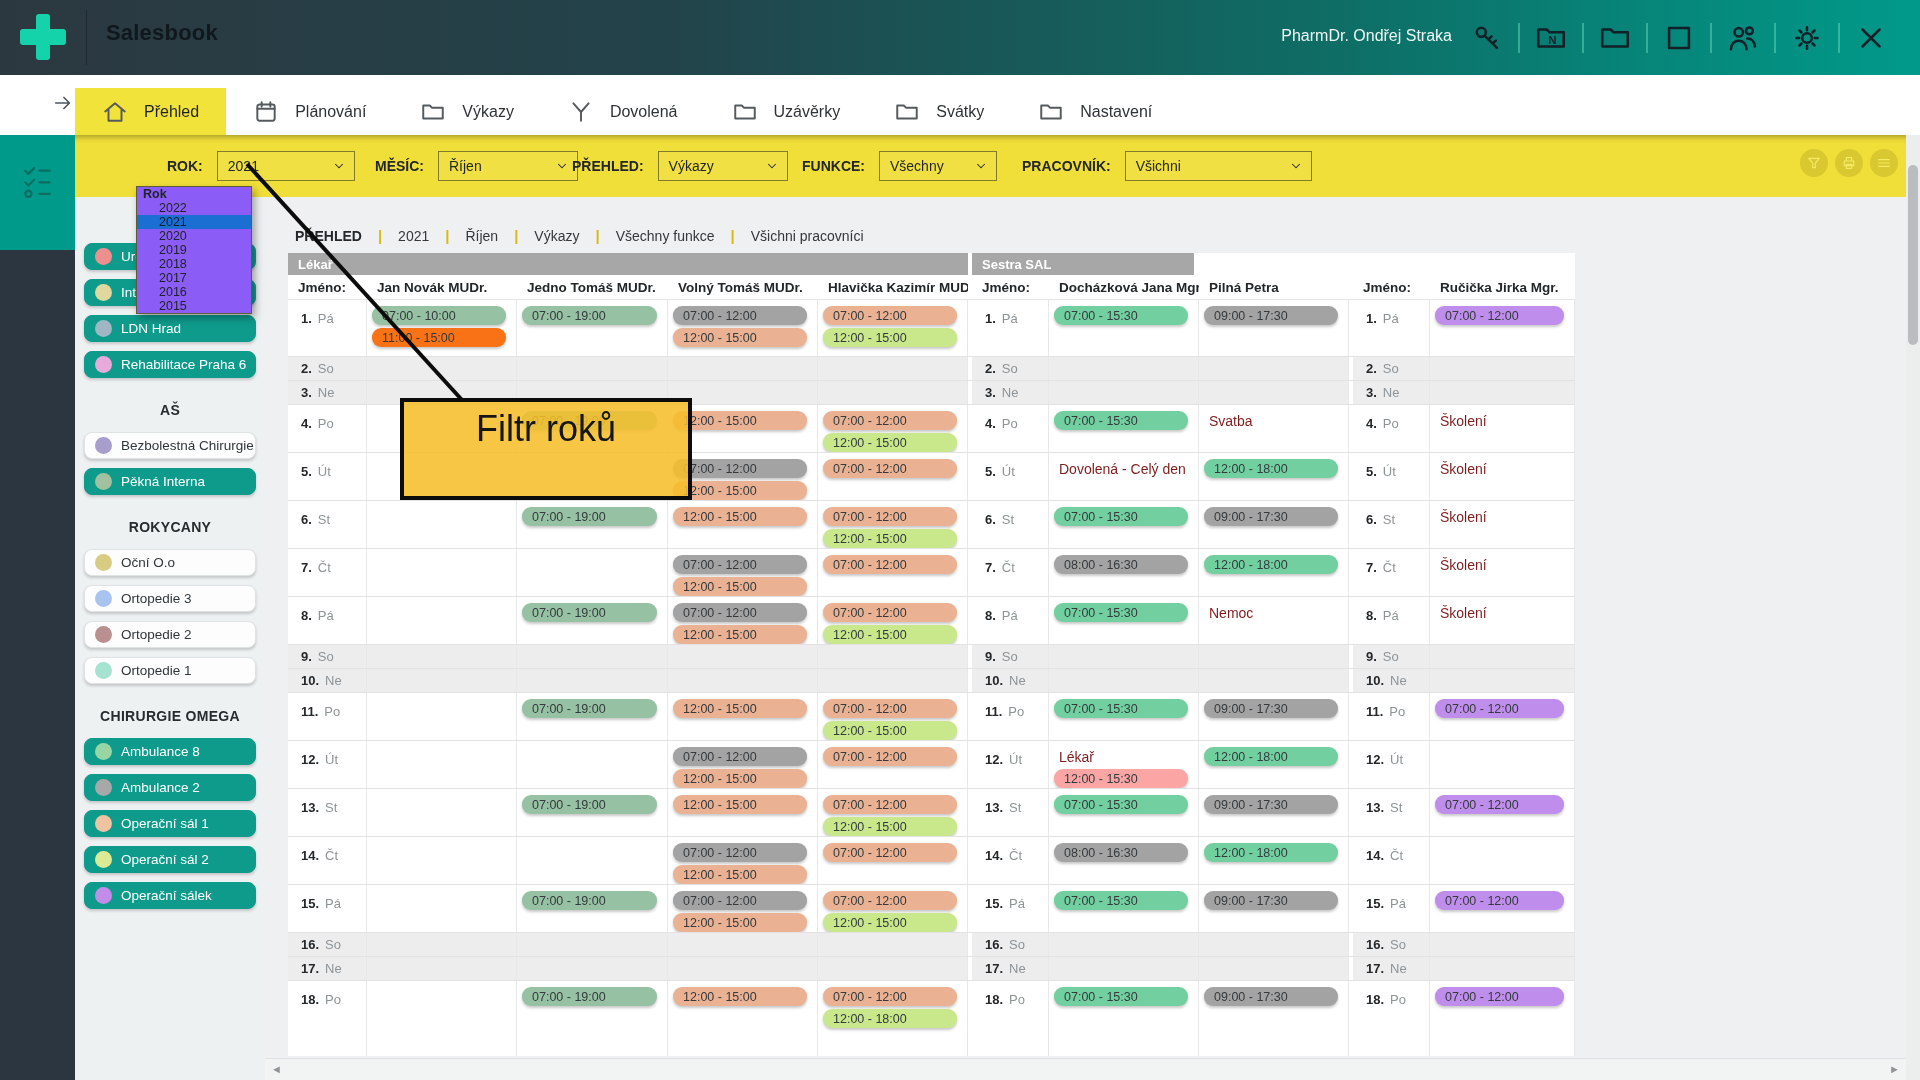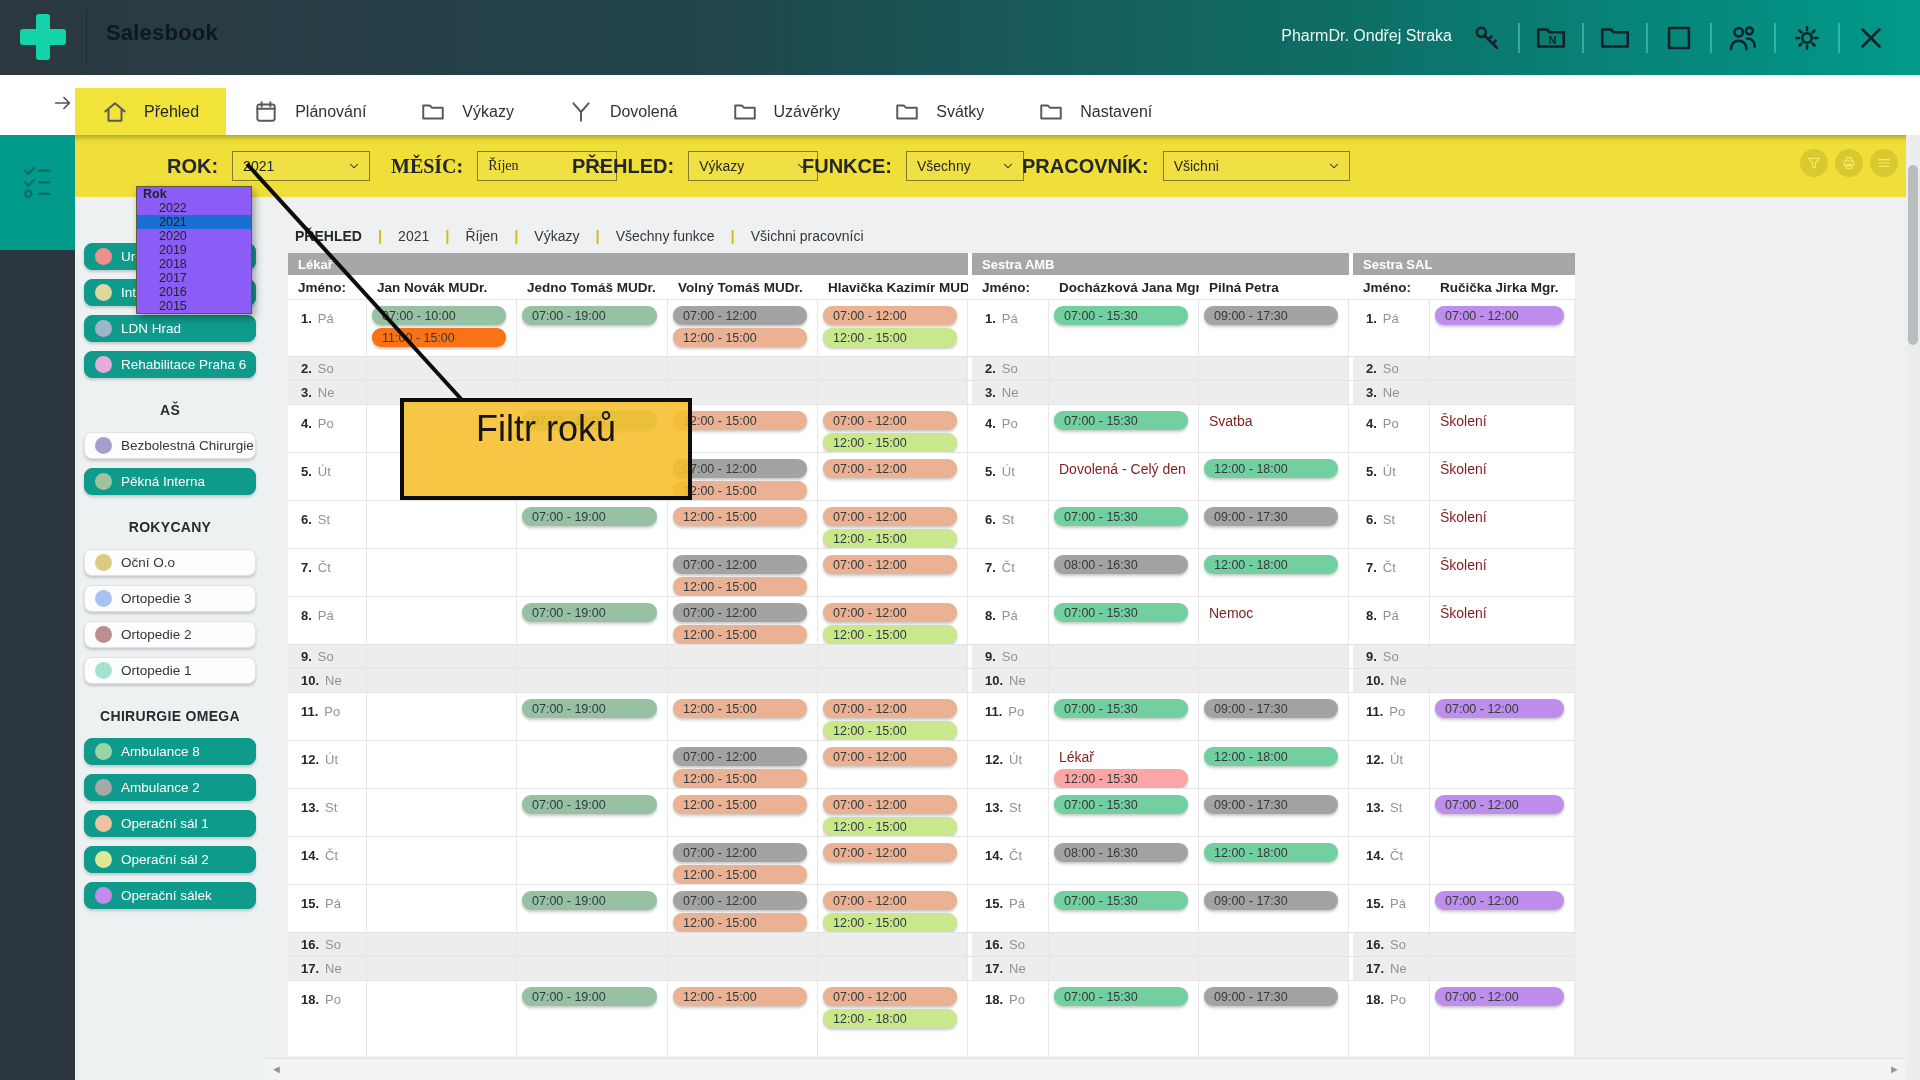--- a/index.html
+++ b/index.html
@@ -27,21 +27,21 @@
   .tab { display:flex; align-items:center; height:47px; padding:0 27px; cursor:pointer; }
   .tab .t-ic { width:26px; height:26px; color:#555a5e; margin-right:16px; }
   .tab .t-lb { font-size:16px; color:#2f3338; }
   .tab.active { background:#f2e33b; }
   .tab.active .t-lb { color:#1f2326; }
 
   
   .filter-bar { position:absolute; left:75px; top:135px; width:1845px; height:62px; background:#f0df39;
     box-shadow:inset 0 7px 7px -6px rgba(0,0,0,.4); }
   .filter-group { position:absolute; top:16px; display:flex; align-items:center; }
-  .f-label { font-size:20px; font-weight:bold; color:#23262a; margin-right:14px; }
+  .f-label { font-size:14px; font-weight:bold; color:#23262a; margin-right:14px; }
   .f-select { height:30px; border:1px solid rgba(40,40,20,.55); background:rgba(255,255,255,.06);
     display:flex; align-items:center; justify-content:space-between; padding:0 8px 0 10px; cursor:pointer; }
   .f-select .f-val { font-size:14px; color:#23262a; }
   .f-select .chev { width:14px; height:14px; color:#23262a; }
   .fb-actions { position:absolute; right:22px; top:14px; display:flex; gap:7px; }
   .fb-btn { width:28px; height:28px; border-radius:50%; background:#d9c82f; display:flex; align-items:center; justify-content:center; color:#f4ea63; cursor:pointer; }
   .fb-btn svg { width:16px; height:16px; }
 
   
   .rail { position:absolute; left:0; top:135px; width:75px; height:945px; background:#2b3640; }
@@ -246,21 +246,21 @@
           <span class="f-label">ROK:</span>
           <div class="f-select" style="width:138px">
             <span class="f-val">2021</span>
             <span class="chev">
               <svg viewBox="0 0 24 24" fill="none" stroke="currentColor" stroke-width="1.8" stroke-linecap="round" stroke-linejoin="round" width="100%" height="100%">
                 <path d="M6 9l6 6 6-6"></path>
               </svg>
             </span>
           </div>
         </div>
-        <div class="filter-group" style="left: 316px; font-family: Liberation Serif, serif;">
+        <div class="filter-group" style="left: 300px;">
           <span class="f-label">MĚSÍC:</span>
           <div class="f-select" style="width:140px">
             <span class="f-val">Říjen</span>
             <span class="chev">
               <svg viewBox="0 0 24 24" fill="none" stroke="currentColor" stroke-width="1.8" stroke-linecap="round" stroke-linejoin="round" width="100%" height="100%">
                 <path d="M6 9l6 6 6-6"></path>
               </svg>
             </span>
           </div>
         </div>
@@ -405,21 +405,20 @@
         <span class="bc-sep">|</span>
         <span>Výkazy</span>
         <span class="bc-sep">|</span>
         <span>Všechny funkce</span>
         <span class="bc-sep">|</span>
         <span>Všichni pracovníci</span>
       </div>
     <div class="table-wrap" id="schedule-table">
         <div class="grp-row">
           <div class="grp" style="width: 680px;">Lékař</div>
-          <div class="grp gap" style="width: 381px;">Sestra AMB</div>
           <div class="grp gap" style="width: 226px;">Sestra SAL</div>
         </div>
         <div class="colhd-row">
           <div class="colhd" style="width: 79px;">Jméno:</div>
           <div class="colhd" style="width: 150px;">Jan Novák MUDr.</div>
           <div class="colhd" style="width: 151px;">Jedno Tomáš MUDr.</div>
           <div class="colhd" style="width: 150px;">Volný Tomáš MUDr.</div>
           <div class="colhd" style="width: 150px;">Hlavička Kazimír MUDr.</div>
           <div class="colhd gapL" style="width: 81px;">Jméno:</div>
           <div class="colhd" style="width: 150px;">Docházková Jana Mgr.</div>

